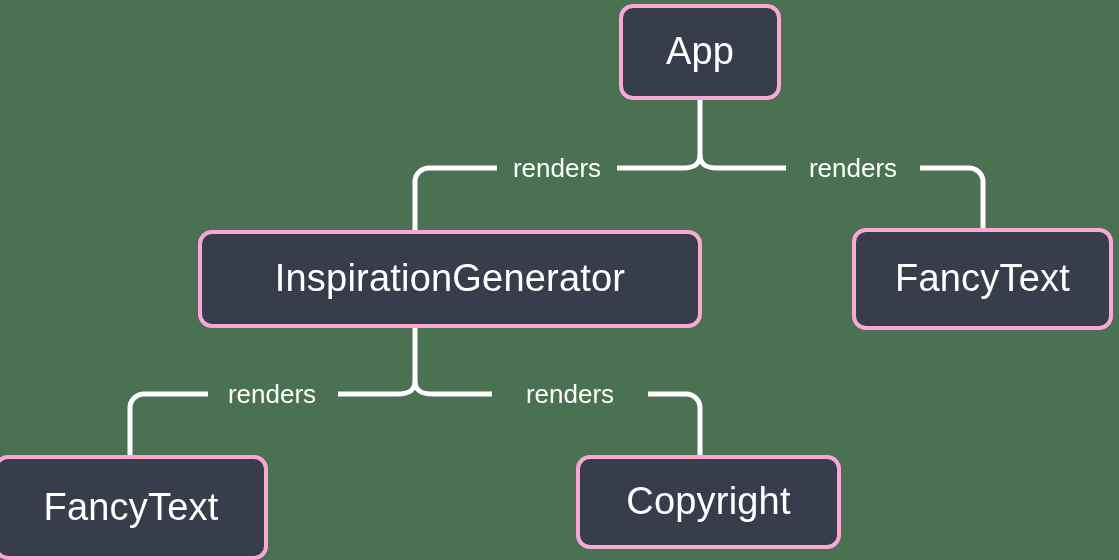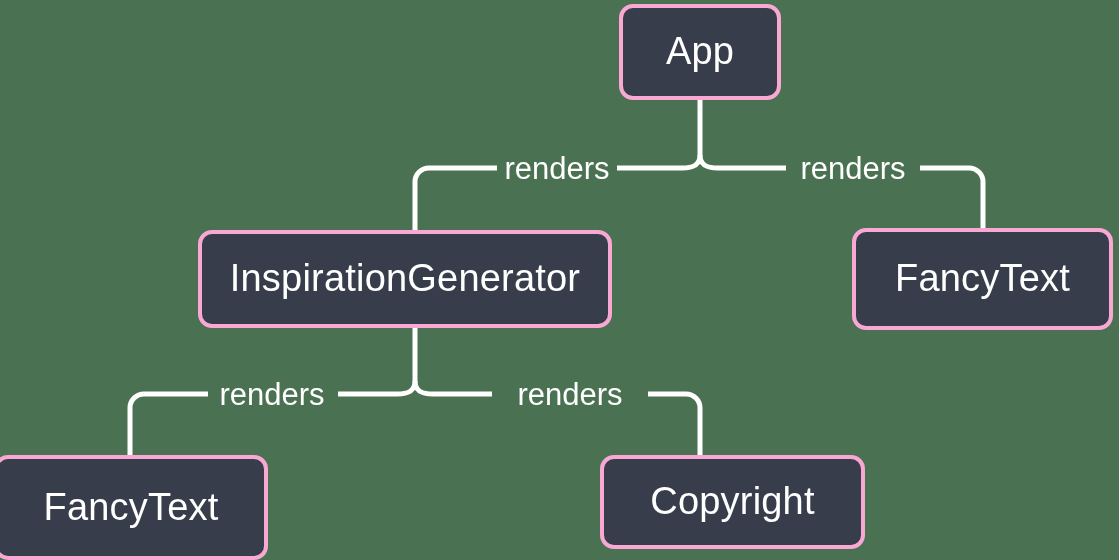--- a/index.html
+++ b/index.html
@@ -41,21 +41,21 @@
     line-height: 1;
     white-space: nowrap;
   }
   .node-label {
     display: block;
     transform: translateY(-1px);
   }
   .edge-label {
     position: absolute;
     color: #ffffff;
-    font-size: 31px;
+    font-size: 26px;
     font-weight: 500;
     line-height: 1;
     white-space: nowrap;
     transform: translate(-50%, -50%);
   }
 </style>
 </head>
 <body>
 
 <div id="diagram">
@@ -78,33 +78,33 @@
 
       <path d="M 415 381 C 415 392, 423 394, 433 394 L 492 394"></path>
       <path d="M 648 394 L 686 394 A 14 14 0 0 1 700 408 L 700 455"></path>
     </g>
   </svg>
 
   <div class="node" style="left:619px; top:4px; width:162px; height:96px;">
     <span class="node-label">App</span>
   </div>
 
-  <div class="node" style="left:198px; top:230px; width:414px; height:98px;">
+  <div class="node" style="left:198px; top:230px; width:504px; height:98px;">
     <span class="node-label">InspirationGenerator</span>
   </div>
 
   <div class="node" style="left:852px; top:228px; width:261px; height:102px;">
     <span class="node-label">FancyText</span>
   </div>
 
   <div class="node" style="left:-6px; top:455px; width:274px; height:105px;">
     <span class="node-label">FancyText</span>
   </div>
 
-  <div class="node" style="left:600px; top:455px; width:265px; height:94px;text-align:center;">
+  <div class="node" style="left:576px; top:455px; width:265px; height:94px;text-align:center;">
     <span class="node-label">Copyright</span>
   </div>
 
   <span class="edge-label" style="left:557px; top:168px;">renders</span>
 
   <span class="edge-label" style="left:853px; top:168px;">renders</span>
 
   <span class="edge-label" style="left:272px; top:394px;">renders</span>
 
   <span class="edge-label" style="left:570px; top:394px;">renders</span>

